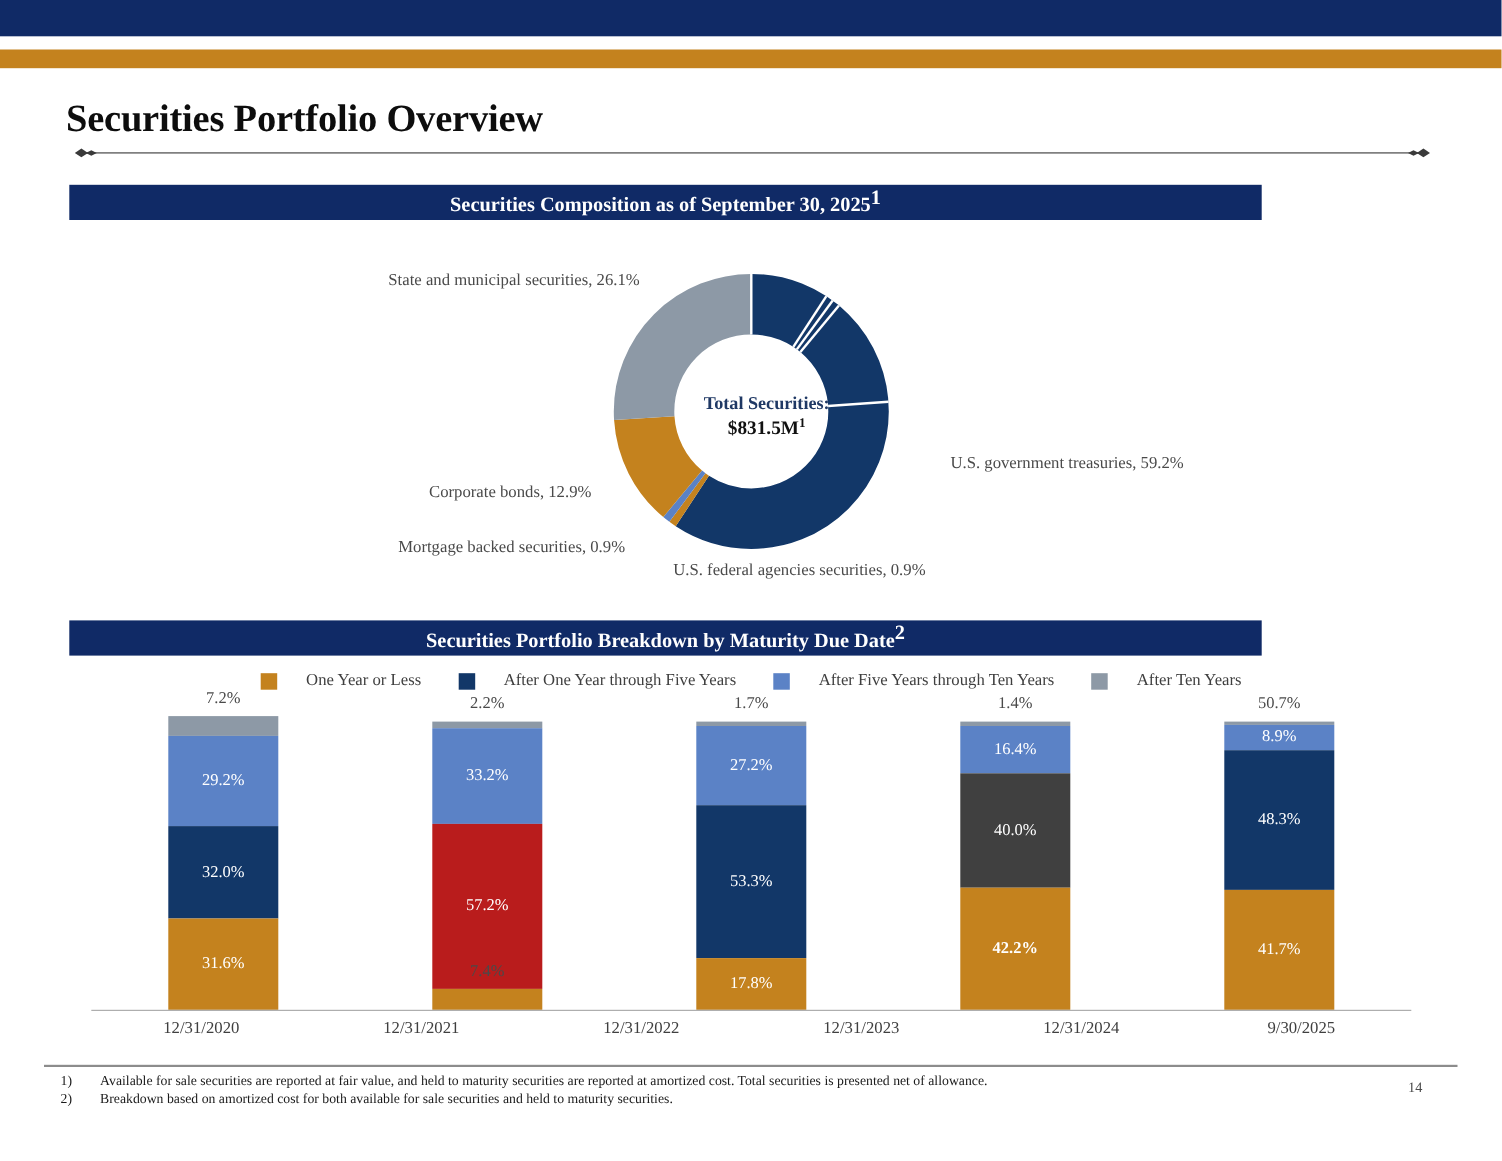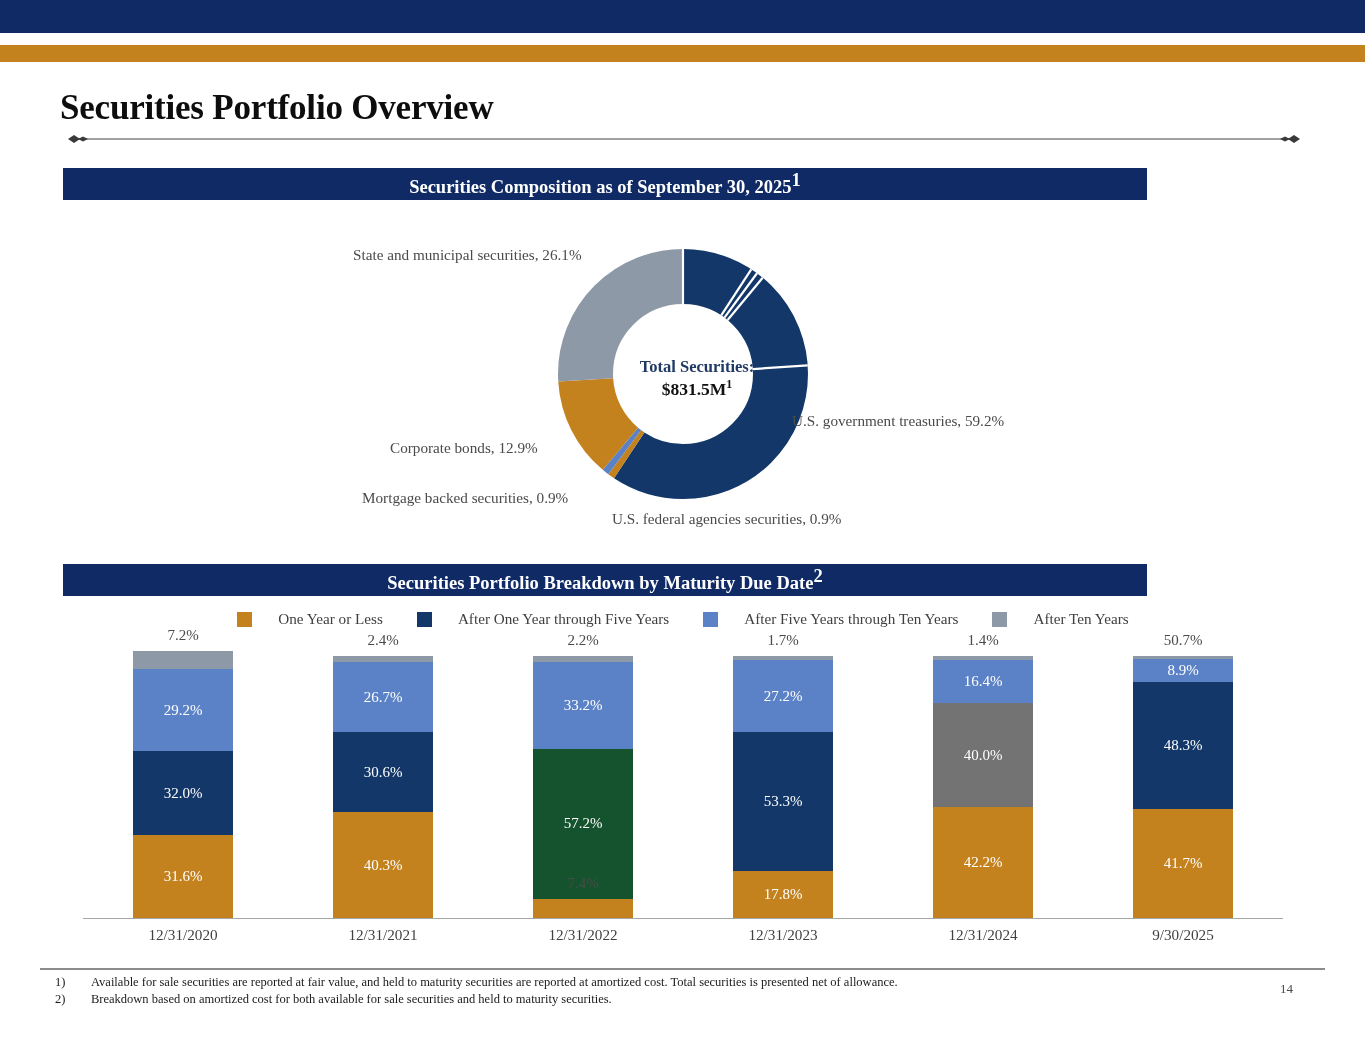--- a/index.html
+++ b/index.html
@@ -69,21 +69,21 @@
   .pie-label {
     position: absolute;
     font-size: 15.2px;
     color: #4a4a4a;
     white-space: nowrap;
   }
   #lbl-state    { left: 353px; top: 16px; }
   #lbl-corp     { left: 390px; top: 209px; }
   #lbl-mortgage { left: 362px; top: 259px; }
   #lbl-federal  { left: 612px; top: 280px; }
-  #lbl-treas    { left: 792px; top: 182px; }
+  #lbl-treas    { left: 864px; top: 182px; }
 
   
   .legend {
     position: absolute; left: 63px; top: 609px;
     width: 1240px; height: 20px;
     display: flex; justify-content: center; align-items: center;
   }
   .legend-item { display: flex; align-items: center; margin: 0 17px; }
   .legend-swatch { width: 15px; height: 15px; margin-right: 8px; }
   .legend-text { font-size: 15.2px; color: #3f3f3f; white-space: nowrap; margin-left: 18px; }
@@ -243,43 +243,27 @@
           <div class="seg" style="background: rgb(18, 55, 104); height: 83.84px;">
             <span class="seg-label">32.0%</span>
           </div>
           <div class="seg" style="background: rgb(196, 130, 30); height: 82.792px;">
             <span class="seg-label">31.6%</span>
           </div>
         </div>
       </div>
       <div class="col">
         <div class="bar">
-          <div class="seg" style="background: rgb(141, 153, 166); height: 6.288px;">
-            <span class="seg-label outside">2.4%</span>
-          </div>
-          <div class="seg" style="background: rgb(91, 130, 198); height: 69.954px;">
-            <span class="seg-label">26.7%</span>
-          </div>
-          <div class="seg" style="background: rgb(18, 55, 104); height: 80.172px;">
-            <span class="seg-label">30.6%</span>
-          </div>
-          <div class="seg" style="background: rgb(196, 130, 30); height: 105.586px;">
-            <span class="seg-label">40.3%</span>
-          </div>
-        </div>
-      </div>
-      <div class="col">
-        <div class="bar">
           <div class="seg" style="background: rgb(141, 153, 166); height: 5.764px;">
             <span class="seg-label outside">2.2%</span>
           </div>
           <div class="seg" style="background: rgb(91, 130, 198); height: 86.984px;">
             <span class="seg-label">33.2%</span>
           </div>
-          <div class="seg" style="background: #14532d; height: 149.864px;">
+          <div class="seg" style="background: #b91c1c; height: 149.864px;">
             <span class="seg-label">57.2%</span>
           </div>
           <div class="seg" style="background: rgb(196, 130, 30); height: 19.388px;">
             <span class="seg-label outside">7.4%</span>
           </div>
         </div>
       </div>
       <div class="col">
         <div class="bar">
           <div class="seg" style="background: rgb(141, 153, 166); height: 4.454px;">
@@ -297,24 +281,24 @@
         </div>
       </div>
       <div class="col">
         <div class="bar">
           <div class="seg" style="background: rgb(141, 153, 166); height: 3.668px;">
             <span class="seg-label outside">1.4%</span>
           </div>
           <div class="seg" style="background: rgb(91, 130, 198); height: 42.968px;">
             <span class="seg-label">16.4%</span>
           </div>
-          <div class="seg" style="background: #737373; height: 104.8px;">
+          <div class="seg" style="background: #404040; height: 104.8px;">
             <span class="seg-label">40.0%</span>
           </div>
-          <div class="seg" style="background: rgb(196, 130, 30); height: 110.564px;">
+          <div class="seg" style="background: rgb(196, 130, 30); height: 110.564px; font-weight: bold;">
             <span class="seg-label">42.2%</span>
           </div>
         </div>
       </div>
       <div class="col">
         <div class="bar">
           <div class="seg" style="background: rgb(141, 153, 166); height: 2.882px;">
             <span class="seg-label outside">50.7%</span>
           </div>
           <div class="seg" style="background: rgb(91, 130, 198); height: 23.318px;">

